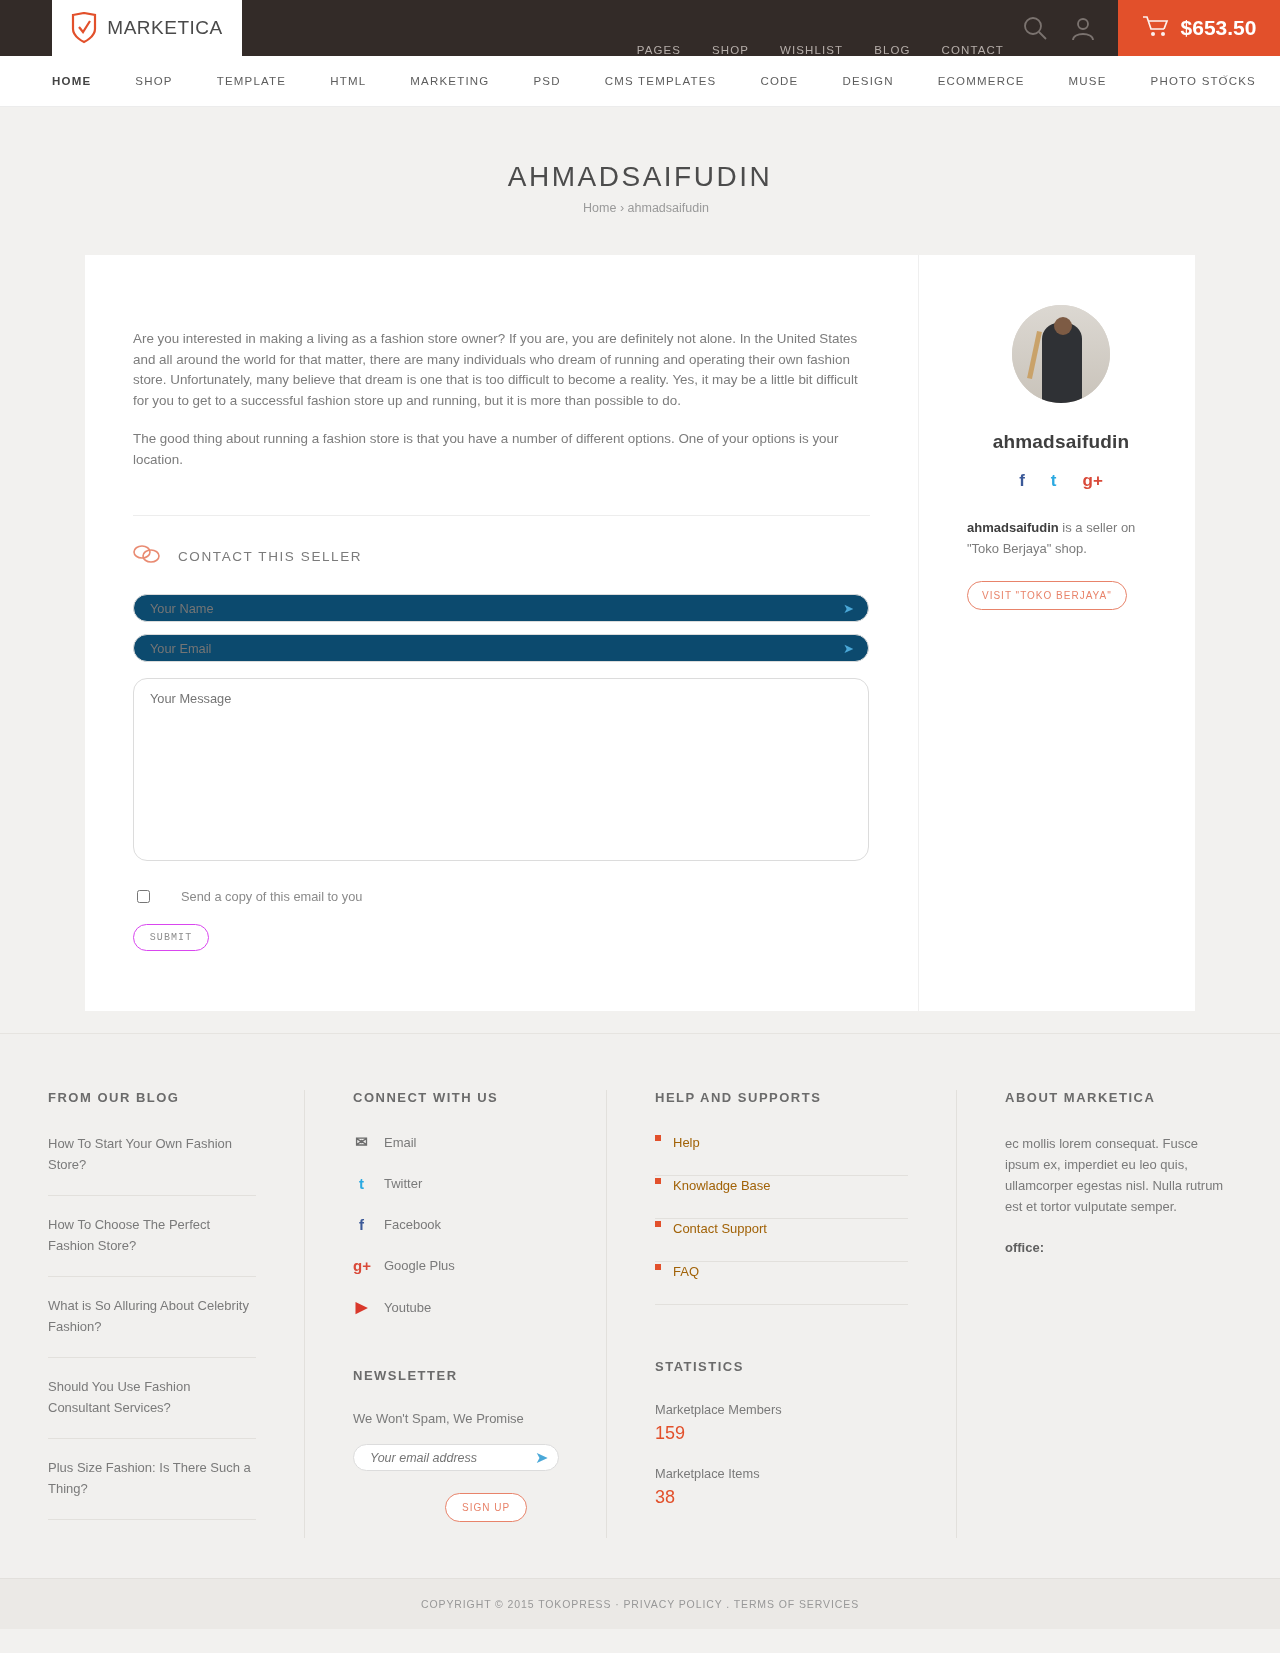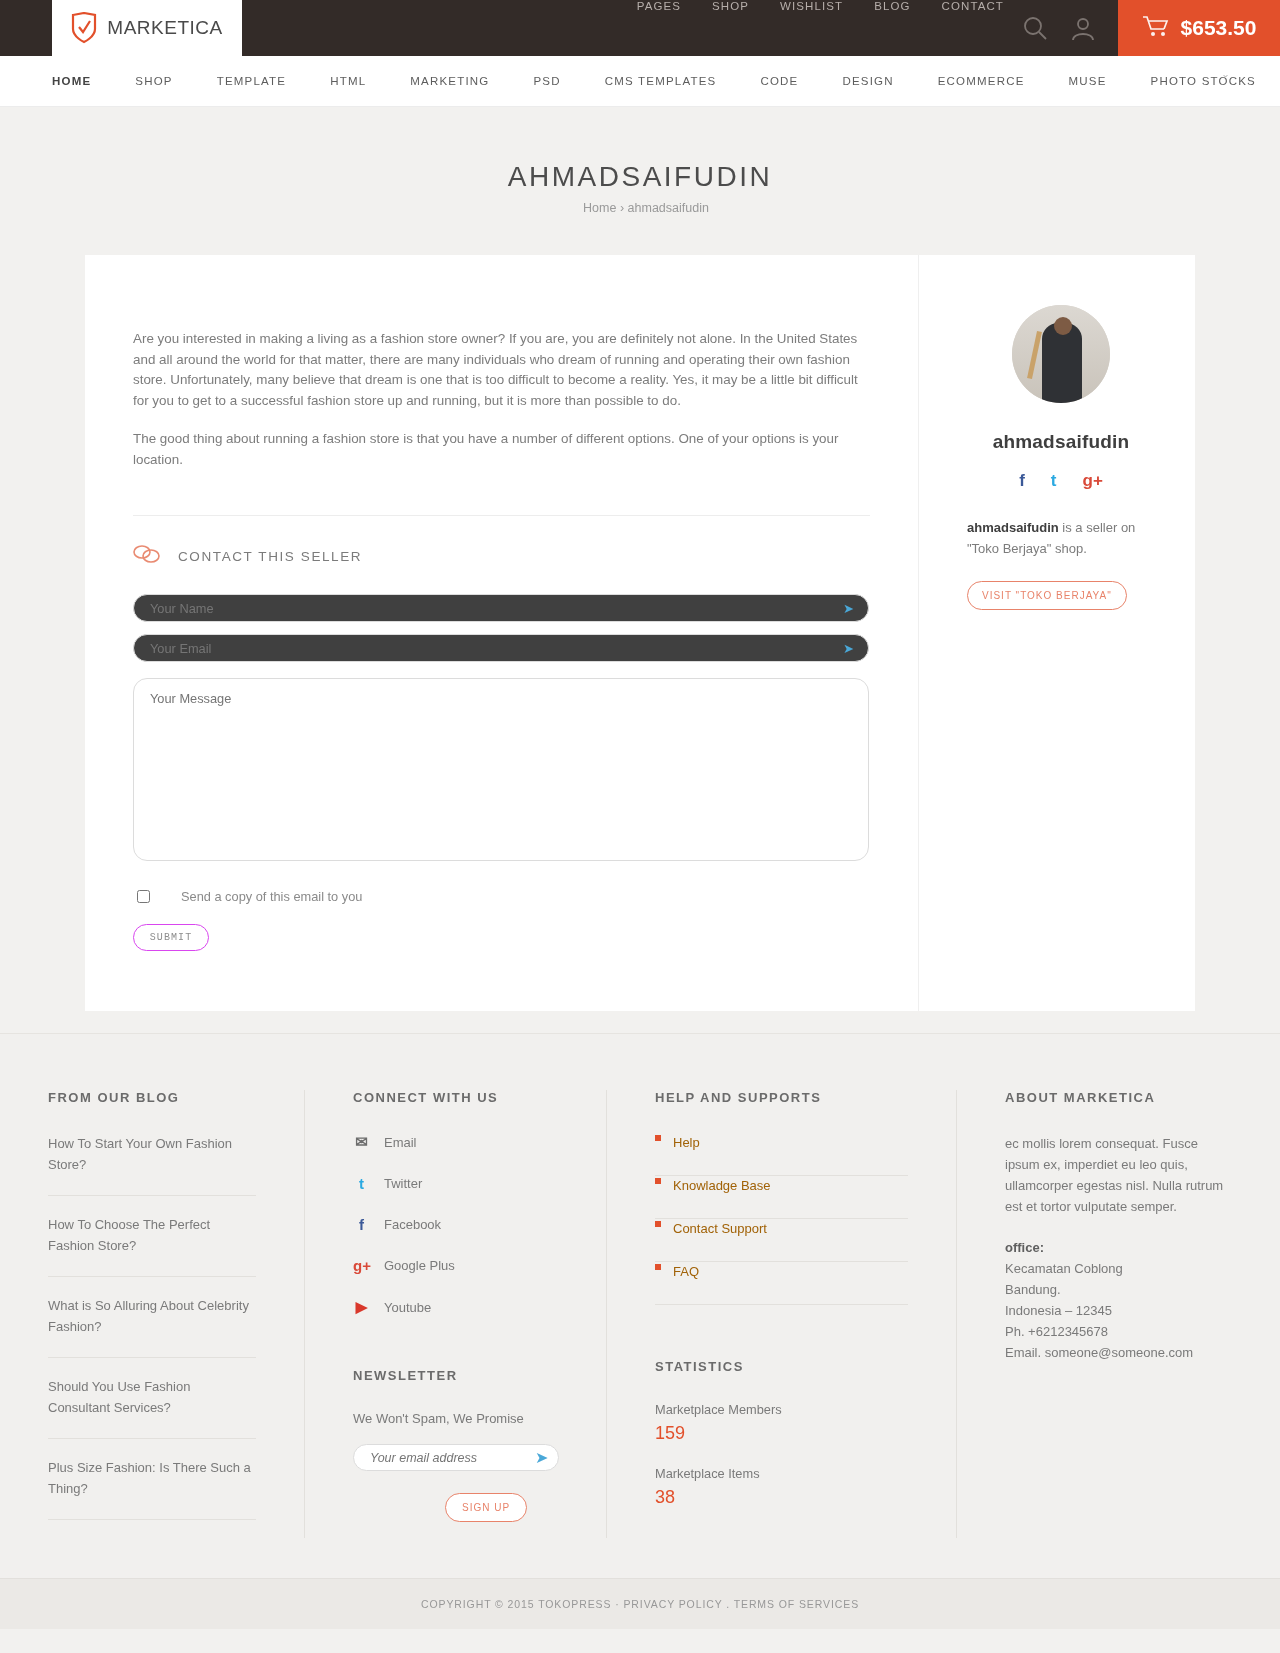--- a/index.html
+++ b/index.html
@@ -19,21 +19,21 @@
   .logo-box {
     width: 190px; background: #fff; display: flex; align-items: center;
     justify-content: center; gap: 10px; margin-left: 52px;
   }
   .logo-mark { width: 26px; height: 32px; position: relative; }
   .logo-mark svg { display: block; }
   .logo-text {
     font-size: 19px; letter-spacing: .5px; color: #4a4a4a; font-weight: 400;
   }
   .topnav {
-    flex: 1; display: flex; align-items: flex-start; justify-content: flex-end;
+    flex: 1; display: flex; align-items: flex-end; justify-content: flex-end;
     gap: 31px; padding-right: 18px;
   }
   .topnav a {
     color: #b6aeaa; font-size: 11.5px; letter-spacing: 1.1px; text-decoration: none;
   }
   .top-icons { display: flex; align-items: center; gap: 22px; padding-right: 22px; }
   .ic { width: 26px; height: 26px; opacity: .55; }
   .cart-box {
     width: 162px; background: #e2502b; display: flex; align-items: center;
     justify-content: center; gap: 12px; color: #fff;
@@ -81,21 +81,21 @@
 
   .sec-head { display: flex; align-items: center; gap: 18px; margin-bottom: 26px; }
   .sec-head h3 {
     margin: 0; font-size: 13.5px; letter-spacing: 1.6px; color: #7b7b7b;
     font-weight: 400;
   }
   .chat-icon { color: #e98b72; }
 
   .field {
     width: 736px; height: 28px; border: 1px solid #dcdcdc; border-radius: 16px;
-    background: #404040; display: flex; align-items: center;
+    background: #0c4a6e; display: flex; align-items: center;
     padding: 0 14px; margin-bottom: 12px; position: relative;
   }
   .field input {
     border: 0; outline: none; flex: 1; font-size: 12.8px; color: #9d9d9d;
     font-family: "Liberation Sans", sans-serif; background: transparent;
   }
   .field .bird { color: #4aa8d8; font-size: 13px; }
   .msgbox {
     width: 736px; height: 183px; border: 1px solid #dcdcdc; border-radius: 14px;
     padding: 12px 16px; margin-top: 4px; resize: none; outline: none;
@@ -411,25 +411,20 @@
       <p class="stat-num">159</p>
       <p class="stat-label">Marketplace Items</p>
       <p class="stat-num">38</p>
     </div>
 
     <div class="fcol c4">
       <h4>ABOUT MARKETICA</h4>
       <p class="about-p">ec mollis lorem consequat. Fusce ipsum ex, imperdiet eu leo quis, ullamcorper egestas nisl. Nulla rutrum est et tortor vulputate semper.</p>
       <div class="about-office">
         <b>office:</b>
-        <div style="white-space:pre-line">Kecamatan Coblong
-Bandung.
-Indonesia – 12345
-Ph. +6212345678
-Email. someone@someone.com</div>
       </div>
     </div>
   </div>
 
   <div class="copyright">
     <span>COPYRIGHT © 2015 TOKOPRESS  ·  PRIVACY POLICY . TERMS OF SERVICES</span>
   </div>
 
 </div>
 

